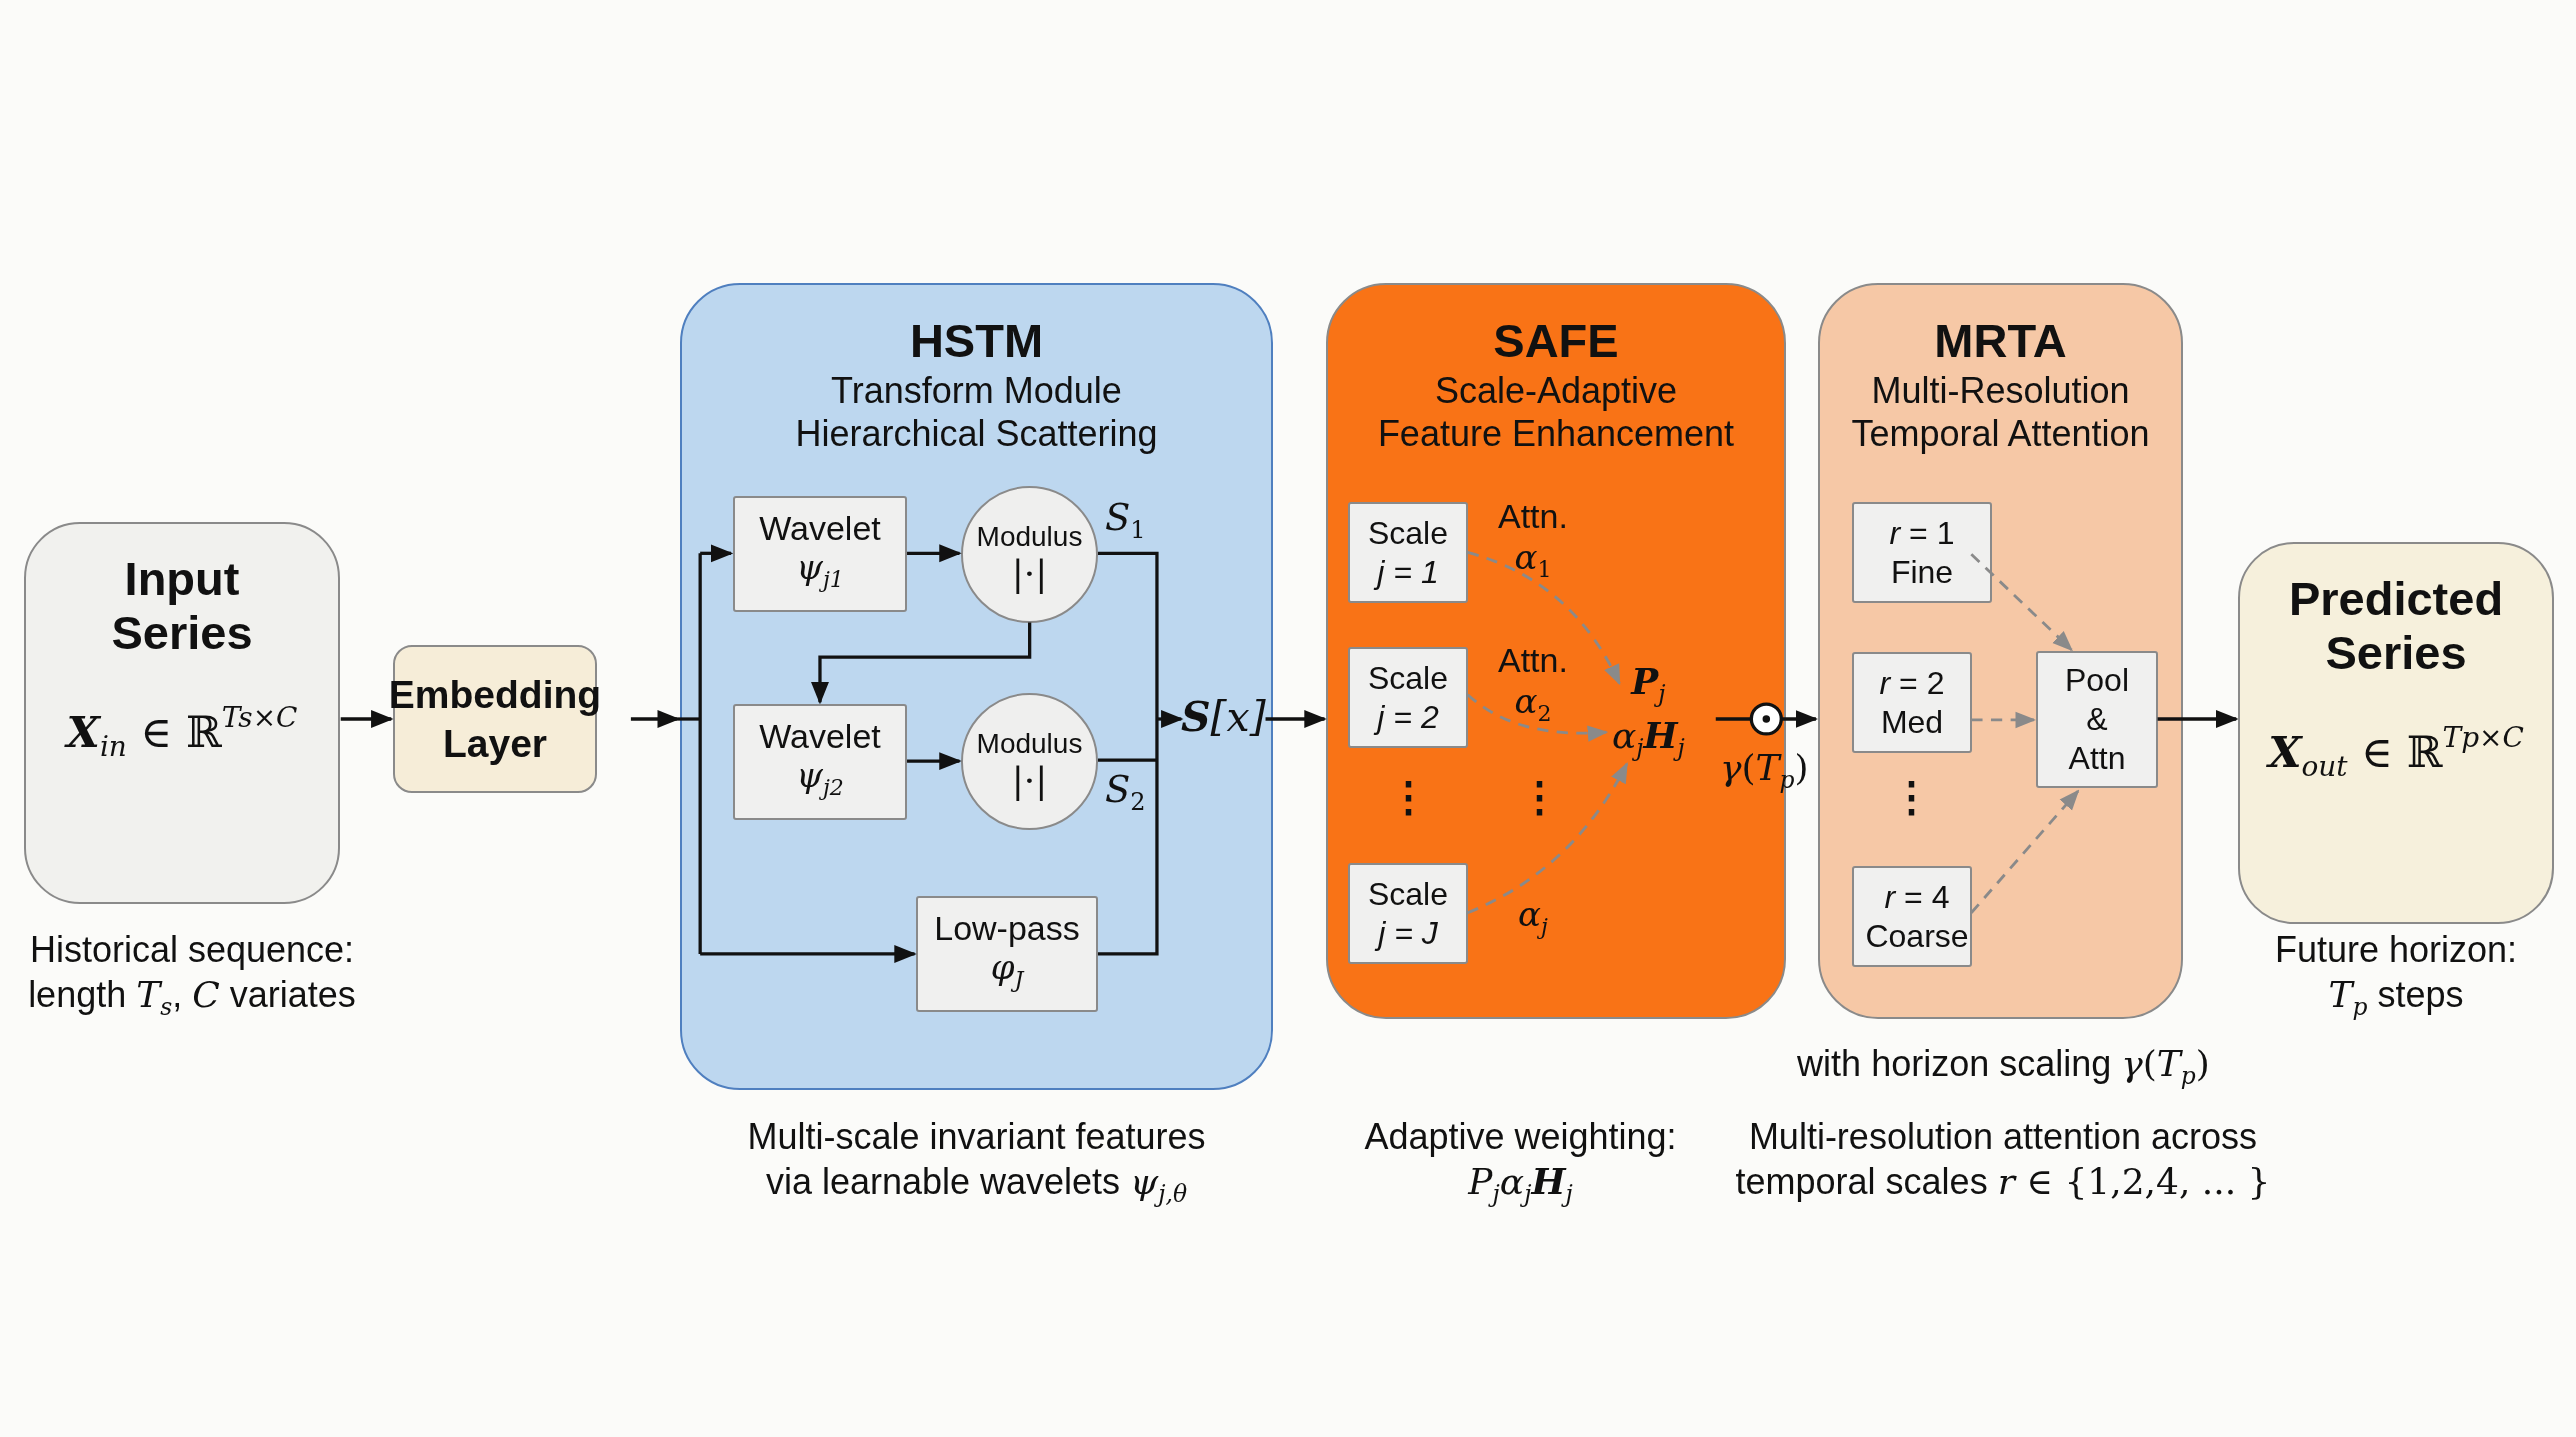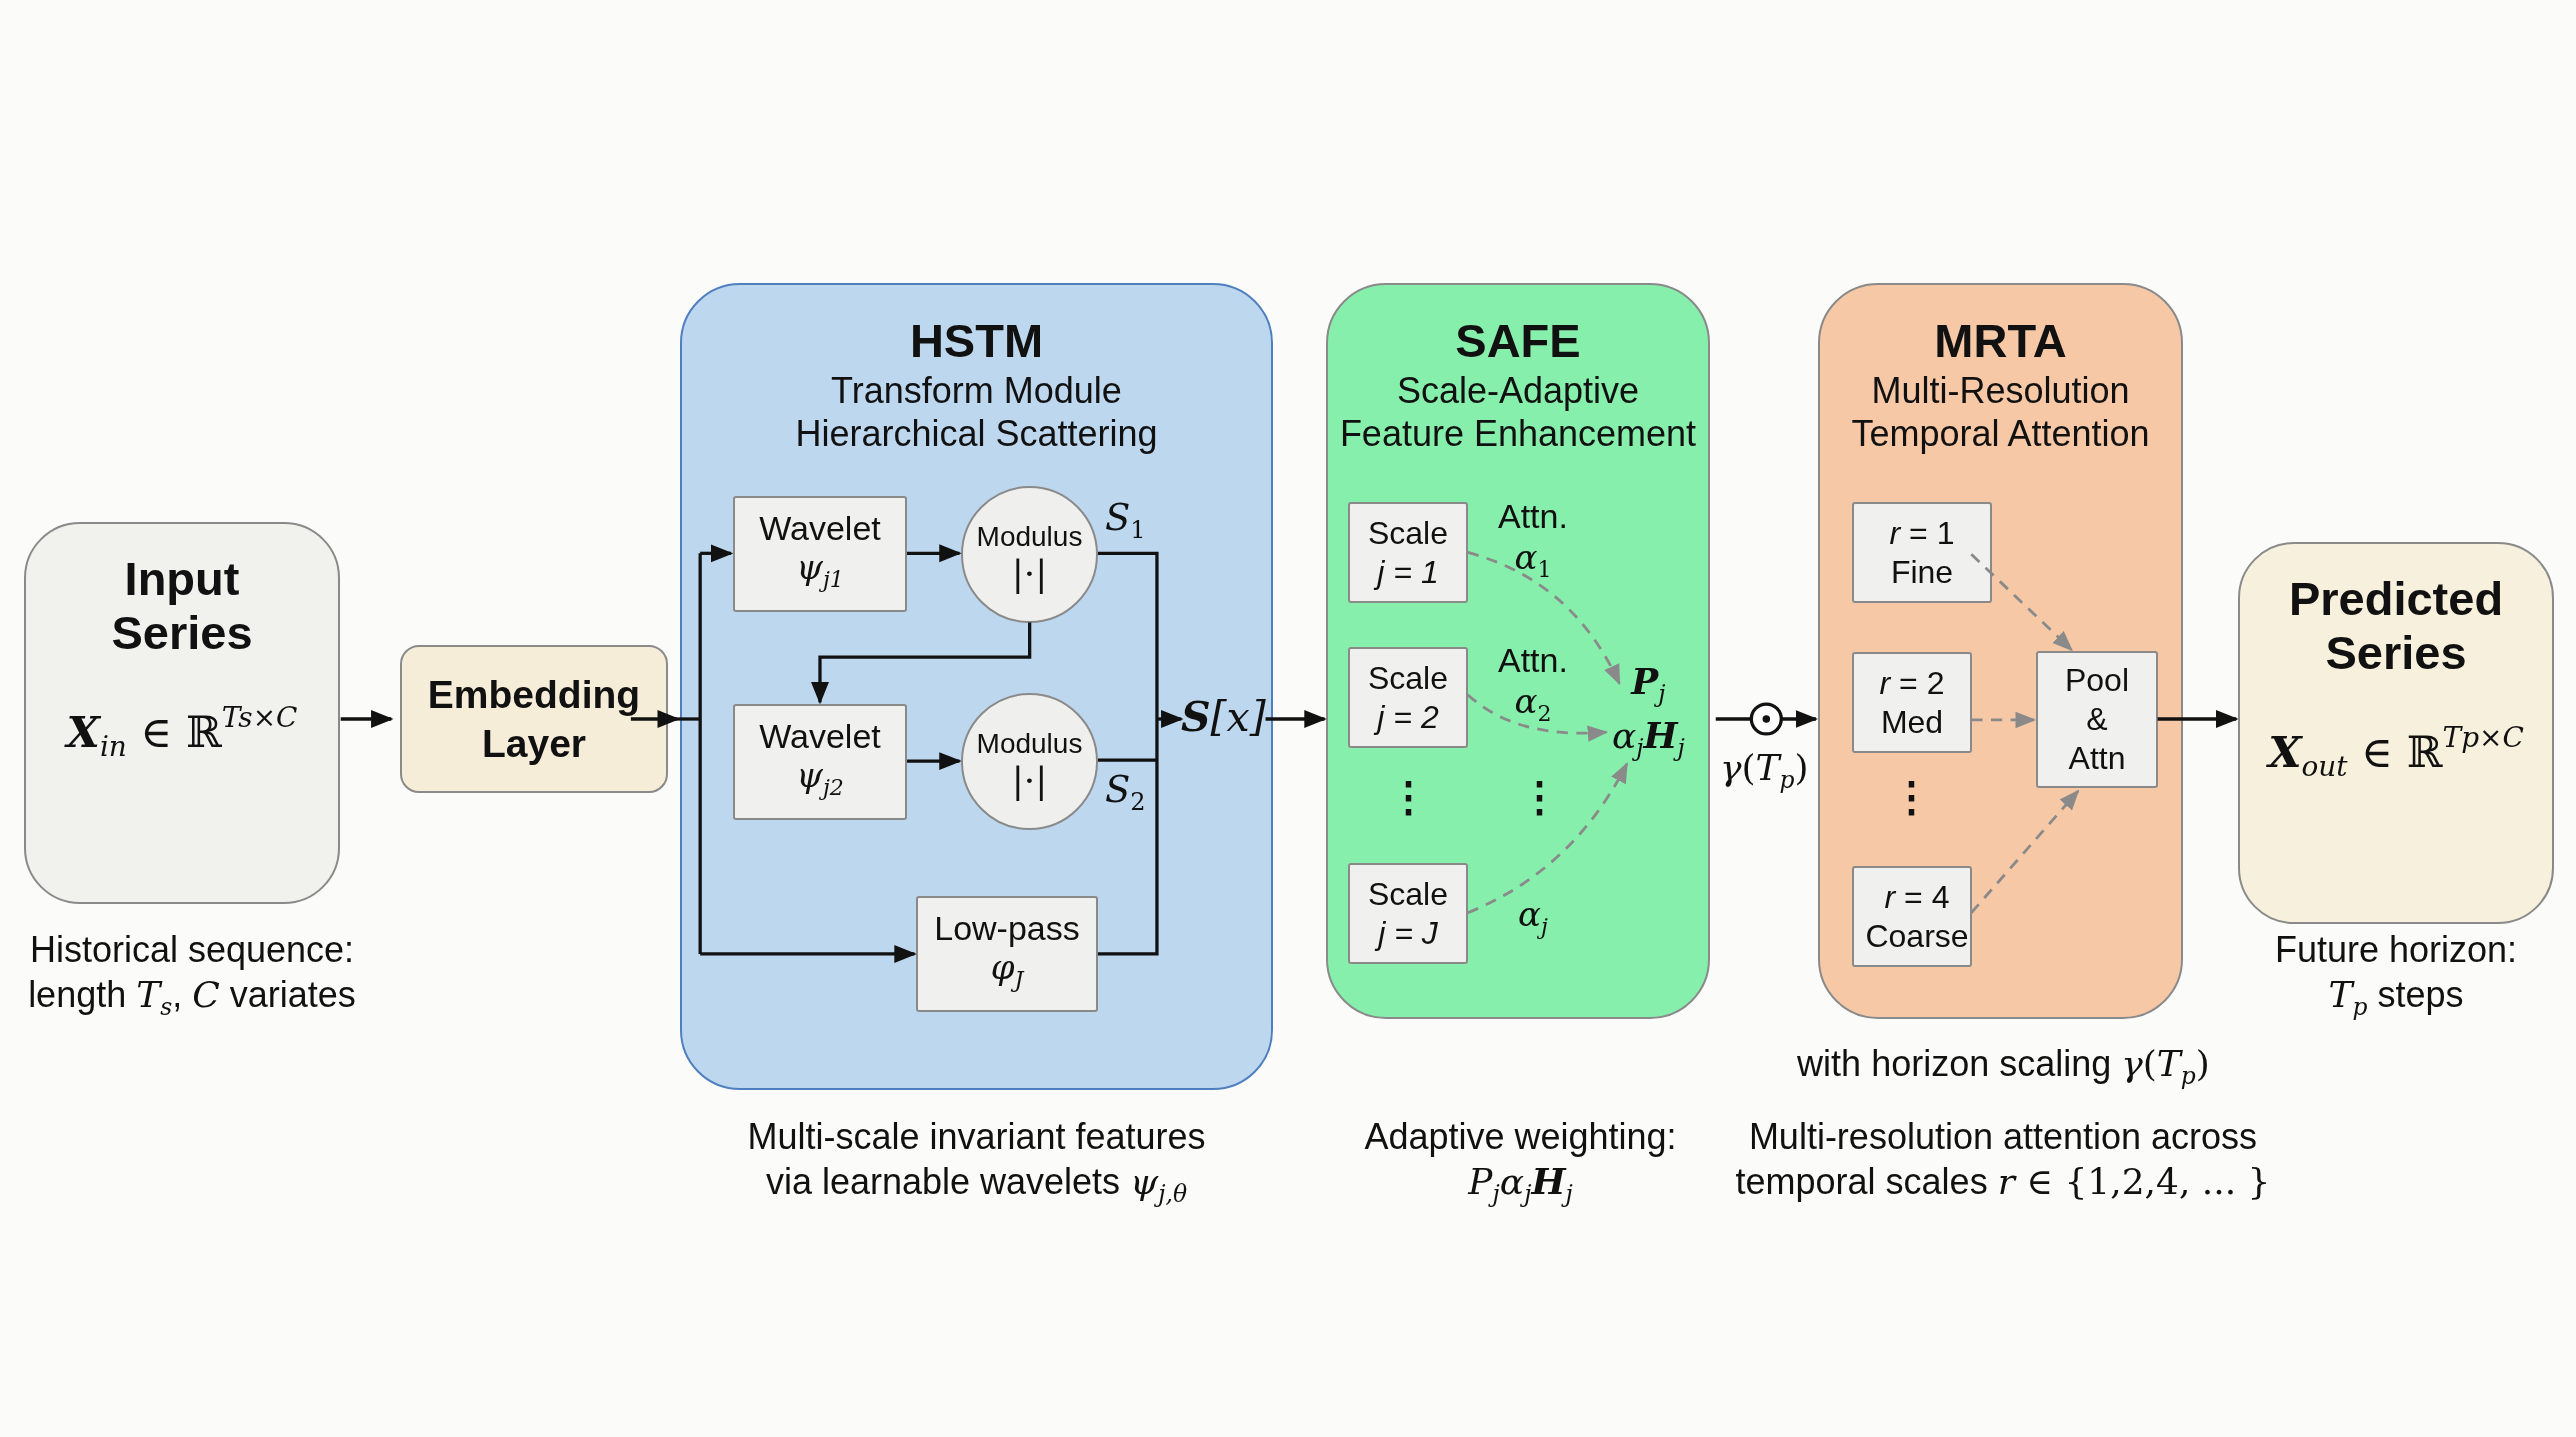--- a/index.html
+++ b/index.html
@@ -62,21 +62,21 @@
   </div>
   <div class="eq">
     <span class="mathb">X</span><sub class="math">in</sub><span class="upr"> ∈ ℝ</span><sup class="math">Ts×C</sup>
   </div>
 </div>
 <div class="abs cap" style="left:0px;top:927px;width:384px;text-align:center;">
   <div>Historical sequence:</div>
   <div><span>length </span><span class="math">T</span><sub class="math">s</sub><span>, </span><span class="math">C</span><span> variates</span></div>
 </div>
 
-<div class="abs embed" style="left:393px;top:645px;width:268px;height:148px;margin-left:7px;">
+<div class="abs embed" style="left:393px;top:645px;width:204px;height:148px;">
   <div>
     <div>Embedding</div>
     <div>Layer</div>
   </div>
 </div>
 
 <div class="abs module" style="left:680px;top:283px;width:593px;height:807px;background:#bdd7ef;border-color:#4f7fbf;padding-left:27px;">
   <div class="mtitle">HSTM</div>
   <div class="msub">
     <div>Transform Module</div>
@@ -115,21 +115,21 @@
 
 <div class="abs lbl" style="left:1181px;top:693px;font-size:41px;">
   <span class="mathb">S</span><span class="math">[x]</span>
 </div>
 
 <div class="abs cap" style="left:680px;top:1114px;width:593px;">
   <div>Multi-scale invariant features</div>
   <div><span>via learnable wavelets </span><span class="math">ψ</span><sub class="math">j,θ</sub></div>
 </div>
 
-<div class="abs module" style="left:1326px;top:283px;width:384px;height:736px;background:#86efac;">
+<div class="abs module" style="left:1326px;top:283px;width:460px;height:736px;background:#f97316;">
   <div class="mtitle">SAFE</div>
   <div class="msub">
     <div>Scale-Adaptive</div>
     <div>Feature Enhancement</div>
   </div>
 </div>
 
 <div class="abs node" style="left:1348px;top:502px;width:120px;height:101px;font-size:32px;">
   <div>Scale</div>
   <div class="math" style="font-style:italic;font-family:'Liberation Sans',sans-serif;">j = 1</div>

